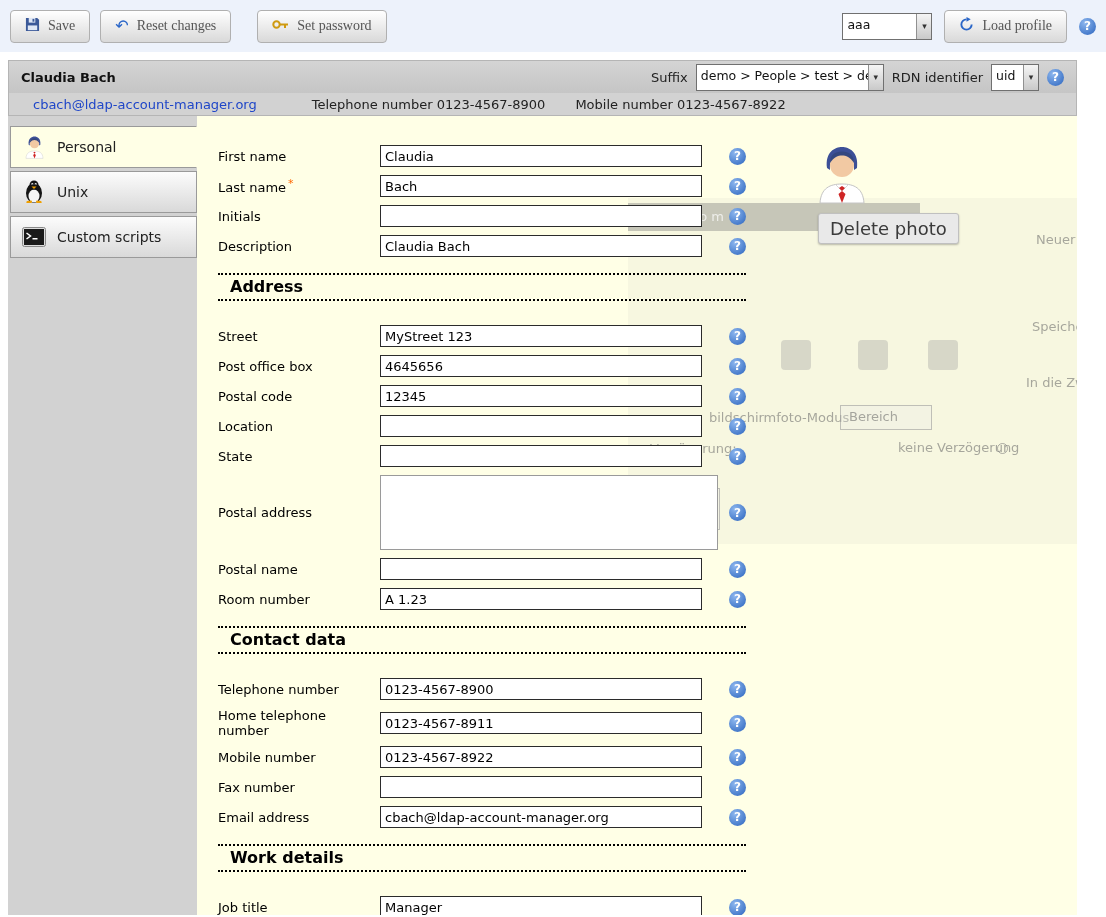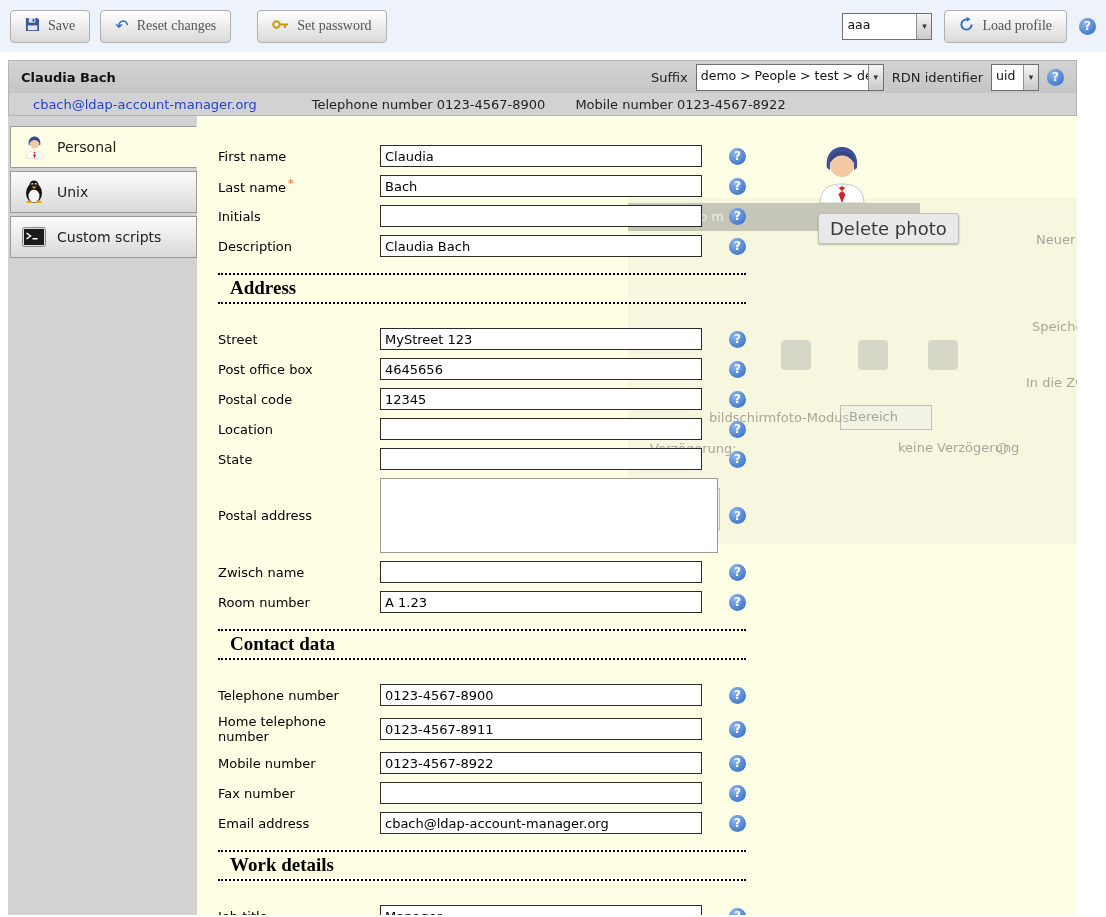--- a/index.html
+++ b/index.html
@@ -53,22 +53,22 @@
   .row .lbl { width: 162px; font-size: 13px; color: #000; flex: none; }
   .req { color: #f60; vertical-align: super; font-size: 11px; margin-left: 2px; }
   .row input { width: 322px; height: 22px; border: 1px solid #2b2b2b; background: #fff;
                font-family: "DejaVu Sans", sans-serif; font-size: 13px; padding: 0 4px; flex: none; }
   .row textarea { width: 338px; height: 75px; border: 1px solid #9a9a9a; background: #fff;
                   font-family: "DejaVu Sans", sans-serif; font-size: 13px; resize: none; flex: none; }
   .row .help-icon { margin-left: 27px; }
   .row.ta .help-icon { margin-left: 11px; }
 
   .section-header { width: 528px; border-top: 2px dotted #000; border-bottom: 2px dotted #000;
-                    margin: 16px 0 24px; padding: 2px 0 3px 12px; font-weight: bold; font-size: 19px;
-                    position: relative; z-index: 2; font-family: Liberation Serif, serif; }
+                    margin: 16px 0 24px; padding: 2px 0 3px 12px; font-weight: bold; font-size: 16px;
+                    position: relative; z-index: 2; }
 
   
   .photo-box { position: absolute; left: 618px; top: 30px; z-index: 3; }
   .delete-photo { position: absolute; left: 621px; top: 97px; z-index: 3; background: #e9e9e9;
                   border: 1px solid #c0c0c0; border-radius: 3px; padding: 4px 11px; color: #3a3a3a;
                   font-size: 18px; font-family: inherit; cursor: pointer; box-shadow: 0 1px 2px rgba(0,0,0,.25); }
 
   
   .ghost { position: absolute; inset: 0; z-index: 1; pointer-events: none; font-size: 13px; }
   .ghost > * { position: absolute; color: rgba(100,100,100,0.55); white-space: nowrap; }
@@ -274,21 +274,21 @@
       <span class="lbl">State</span>
       <input value="" style="">
       <span class="help-icon"></span>
     </div>
     <div class="row ta">
       <span class="lbl">Postal address</span>
       <textarea style=""></textarea>
       <span class="help-icon"></span>
     </div>
     <div class="row">
-      <span class="lbl">Zwisch name</span>
+      <span class="lbl">Postal name</span>
       <input value="" style="">
       <span class="help-icon"></span>
     </div>
     <div class="row">
       <span class="lbl">Room number</span>
       <input value="A 1.23" style="">
       <span class="help-icon"></span>
     </div>
 
     <div class="section-header">Contact data</div>

